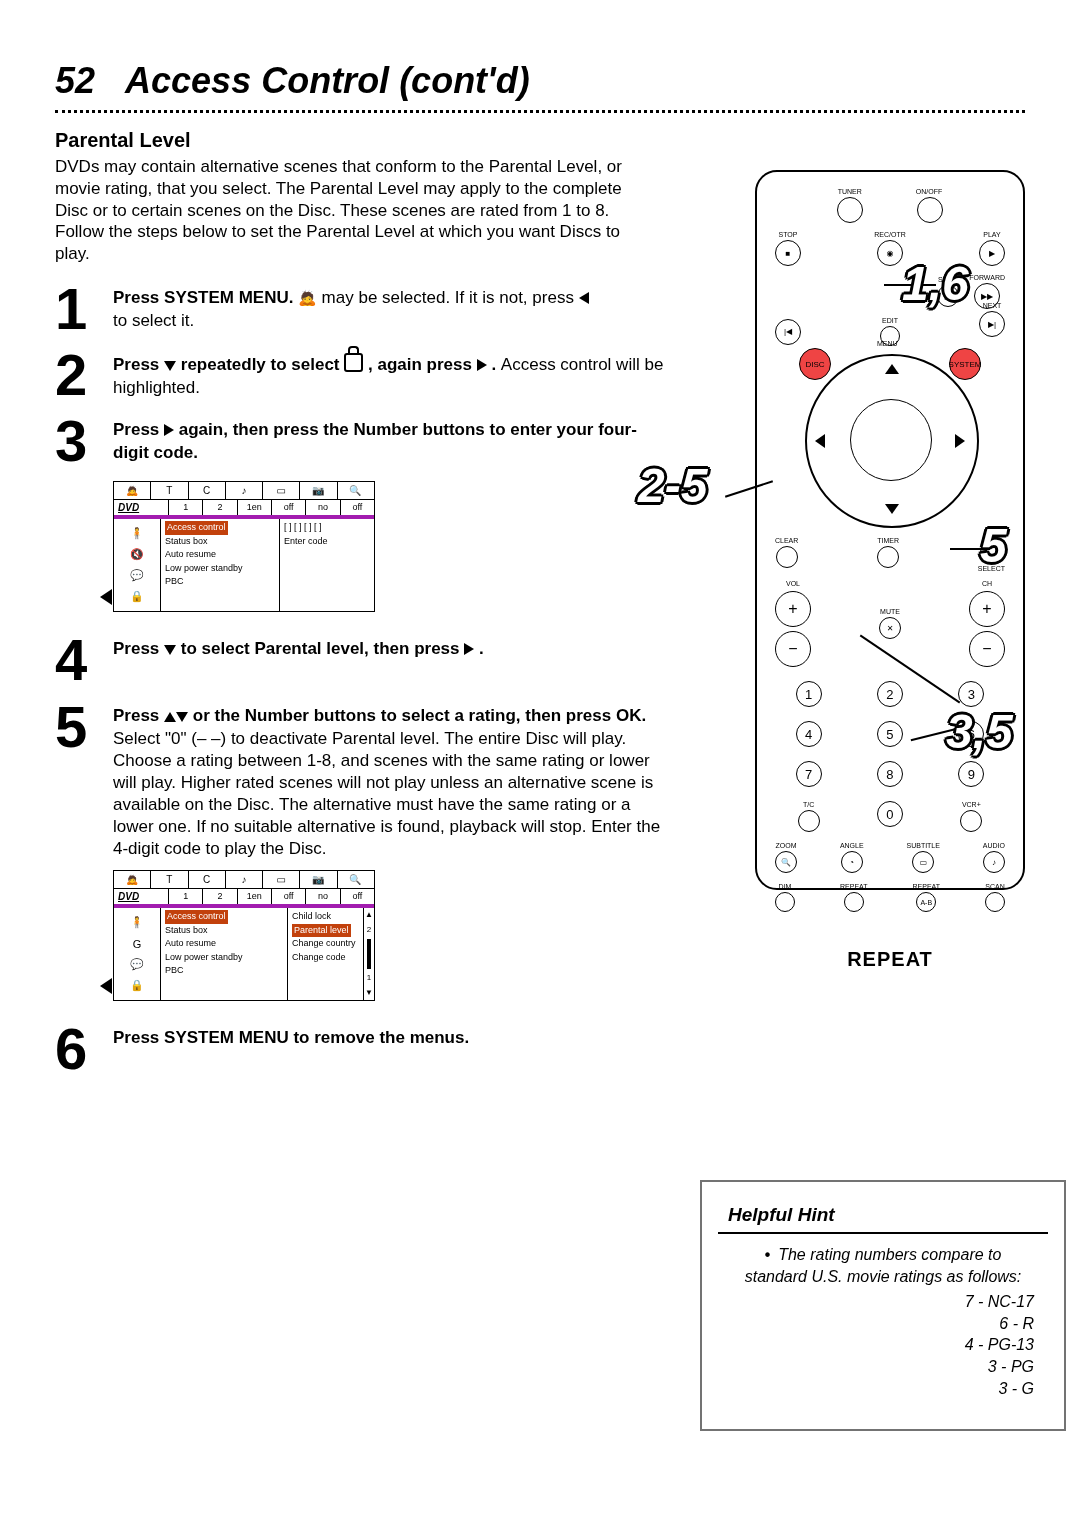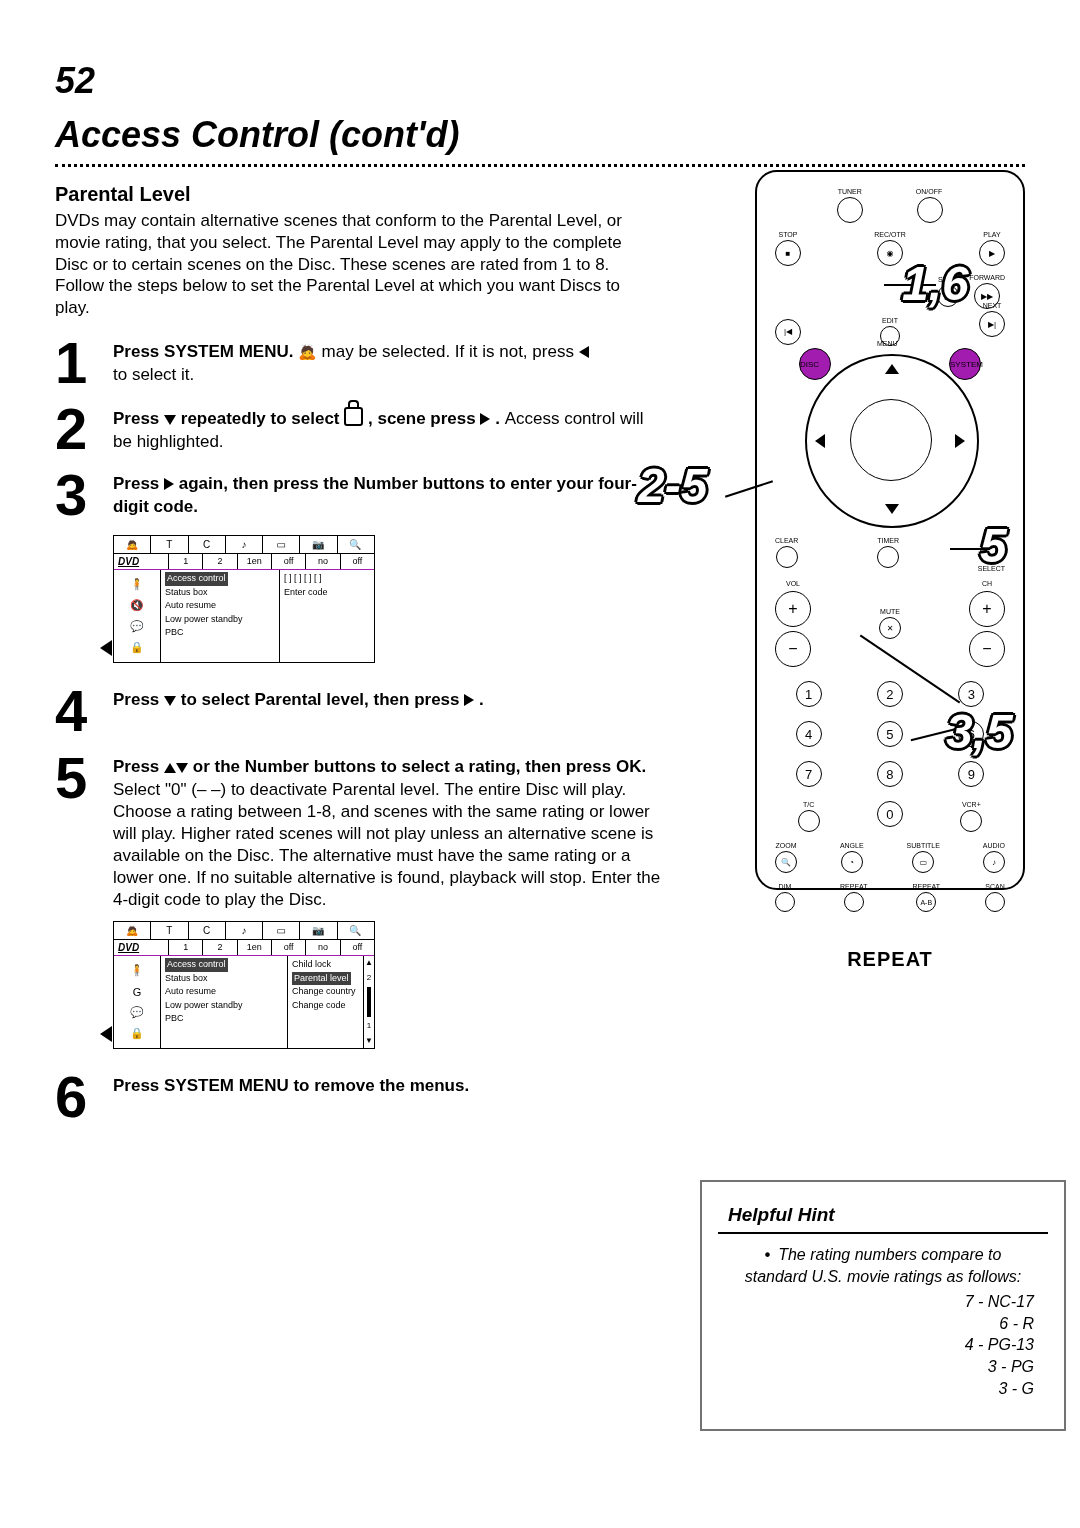--- a/index.html
+++ b/index.html
@@ -13,25 +13,24 @@
   .page{
     position:relative;
     width:1080px;
     height:1528px;
     box-sizing:border-box;
     padding:60px 55px 40px 55px;
   }
   .title-line{
     display:flex;
     align-items:baseline;
-    gap:12px;
+    gap:30px;
     font-style:italic;
     font-weight:bold;
     margin-bottom:2px;
-    flex-direction:column;
   }
   .title-num{
     font-size:36px;
   }
   .title-text{
     font-size:36px;
   }
   .dotted{
     border:none;
     border-top:3px dotted #000;
@@ -100,21 +99,21 @@
   .osd .toprow{
     display:flex;
     border-bottom:1px solid #000;
   }
   .osd .topcell{
     flex:1;text-align:center;padding:3px 0; border-right:1px solid #000;
   }
   .osd .topcell:last-child{border-right:none;}
   .osd .secondrow{
     display:flex;
-    border-bottom:1px solid #a21caf;
+    border-bottom:4px solid #a21caf;
   }
   .osd .label-dvd{
     width:46px;
     font-weight:bold;
     font-style:italic;
     text-decoration:underline;
     padding:2px 4px;
     border-right:1px solid #000;
     font-size:10px;
   }
@@ -158,21 +157,21 @@
   .osd .menu-panel div{white-space:nowrap;}
   .osd .tri{
     position:absolute;
     left:-14px;
     bottom:6px;
     width:0;height:0;
     border-top:8px solid transparent;
     border-bottom:8px solid transparent;
     border-right:12px solid #000;
   }
-  .hl{background:#404040;color:#fff;display:inline-block;padding:0 2px;}
+  .hl{background:#c2410c;color:#fff;display:inline-block;padding:0 2px;}
   .scroll{
     width:10px;border-left:1px solid #000;
     display:flex;flex-direction:column;justify-content:space-between;align-items:center;
     font-size:8px;padding:1px 0;
   }
 
   
   .remote{
     width:270px;
     height:720px;
@@ -202,22 +201,22 @@
   }
   .navpad .big-circ{
     position:absolute;left:0;top:0;width:170px;height:170px;border:2px solid #000;border-radius:50%;
   }
   .navpad .inner-circ{
     position:absolute;left:45px;top:45px;width:80px;height:80px;border:1.5px solid #000;border-radius:50%;
     display:flex;align-items:center;justify-content:center;
   }
   .navpad .corner{
     position:absolute;width:30px;height:30px;border:1.5px solid #000;border-radius:50%;
-    background:#a21caf;
-    display:flex;align-items:center;justify-content:flex-start;font-size:8px;
+    background:#ef4444;
+    display:flex;align-items:center;justify-content:center;font-size:8px;
   }
   .navpad .c-tl{left:-6px;top:-6px;}
   .navpad .c-tr{right:-6px;top:-6px;}
   .navpad .arrow{
     position:absolute;width:0;height:0;
   }
   .navpad .a-up{left:80px;top:10px;border-left:7px solid transparent;border-right:7px solid transparent;border-bottom:10px solid #000;}
   .navpad .a-down{left:80px;bottom:10px;border-left:7px solid transparent;border-right:7px solid transparent;border-top:10px solid #000;}
   .navpad .a-left{left:10px;top:80px;border-top:7px solid transparent;border-bottom:7px solid transparent;border-right:10px solid #000;}
   .navpad .a-right{right:10px;top:80px;border-top:7px solid transparent;border-bottom:7px solid transparent;border-left:10px solid #000;}
@@ -309,21 +308,21 @@
       </div>
     </div>
 
     <div class="step">
       <div class="n">2</div>
       <div class="body">
         <b><span>Press </span>
         <span class="tri-down"></span>
         <span> repeatedly to select </span>
         <span class="lock-icon"></span>
-        <span> , scene press </span>
+        <span> , again press </span>
         <span class="tri-right"></span>
         <span>. </span></b>
         <span>Access control will be highlighted.</span>
       </div>
     </div>
 
     <div class="step">
       <div class="n">3</div>
       <div class="body">
         <b><span>Press </span>

